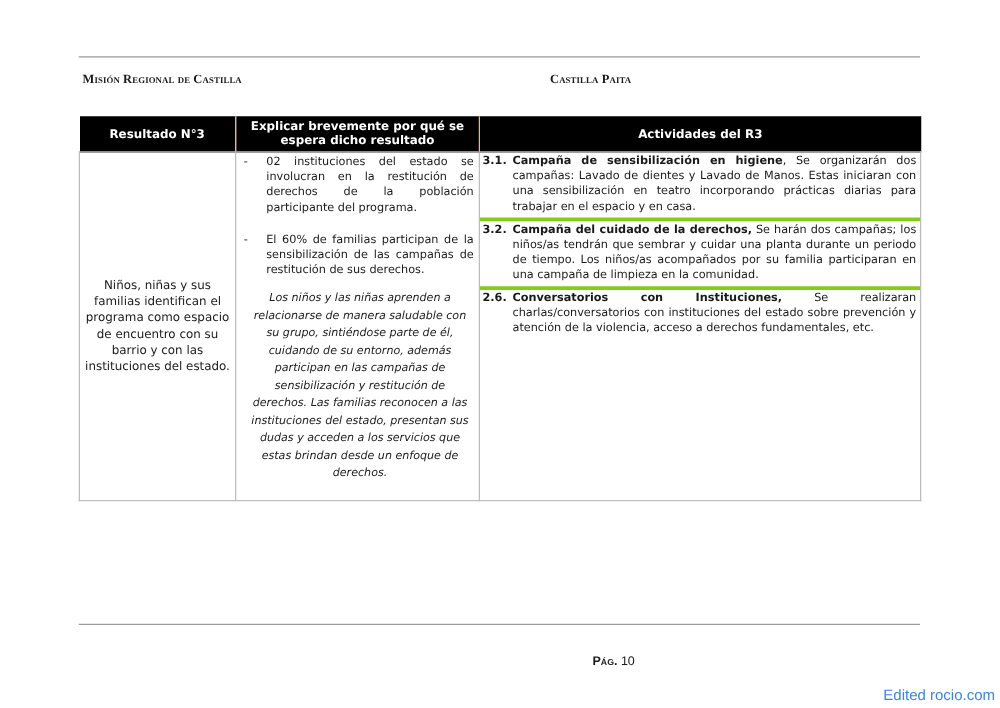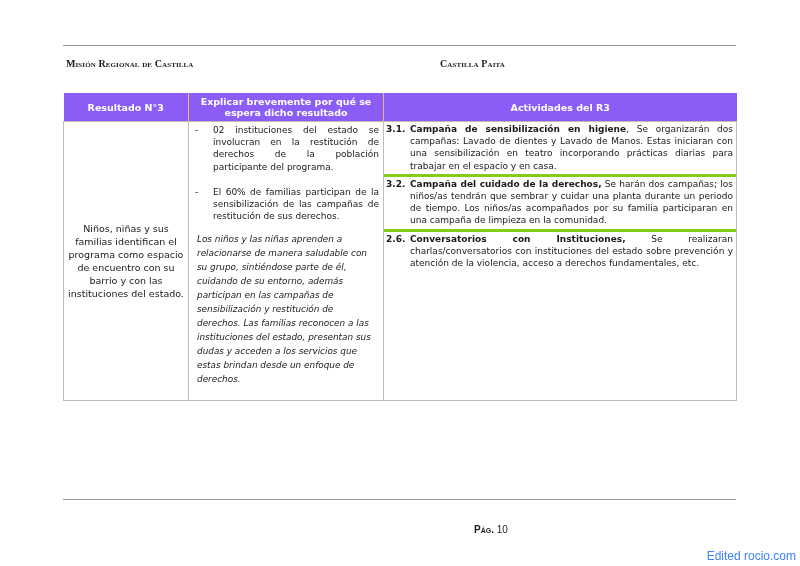--- a/index.html
+++ b/index.html
@@ -14,37 +14,37 @@
   .hdr-left { left: 66px; }
   .hdr-right { left: 440px; }
   .hdr-rule { position: absolute; left: 63px; top: 45px; width: 673px; height: 0; border-top: 1px solid #9a9a9a; }
 
   table.main {
     position: absolute; left: 63px; top: 93px; width: 673px;
     border-collapse: collapse; table-layout: fixed;
     font-family: "DejaVu Sans", sans-serif; font-size: 9px; line-height: 12.2px;
   }
   table.main th {
-    background: #8b5cf6; color: #ffffff; font-weight: bold; font-size: 9.5px;
+    background: #000000; color: #ffffff; font-weight: bold; font-size: 9.5px;
     text-align: center; vertical-align: middle; height: 28px; padding: 0 4px;
     border-right: 1px solid #f3b27a; line-height: 11px;
   }
   table.main th:last-child { border-right: none; }
   table.main td {
     border: 1px solid #bdbdbd; vertical-align: top; padding: 0;
   }
   .col1 { width: 125px; }
   .col2 { width: 195px; }
   .col3 { width: 353px; }
   .res-cell { text-align: center; vertical-align: middle !important; padding: 0 4px !important; font-size: 9.5px; line-height: 13px; margin-top: 12px; }
   .bul { display: flex; text-align: justify; padding: 2px 4px 0 6px; }
   .bul .dash { width: 18px; flex: none; }
   .bul .txt { flex: 1; }
   .gap { height: 11px; }
-  .italic-block { font-style: italic; text-align: left; padding: 10px 4px 2px 8px; font-size: 8.9px; line-height: 14px; }
+  .italic-block { font-style: italic; text-align: center; padding: 10px 4px 2px 8px; font-size: 8.9px; line-height: 14px; }
   .act { display: flex; padding: 1px 3px 2px 2px; text-align: justify; border-bottom: 3px solid #84cc16; }
   .act:last-child { border-bottom: none; }
   .act .num { width: 24px; flex: none; font-weight: bold; }
   .act .txt { flex: 1; }
   .act b { font-weight: bold; }
 
   .ftr-rule { position: absolute; left: 63px; top: 499px; width: 673px; border-top: 1px solid #9a9a9a; }
   .ftr-page { position: absolute; left: 474px; top: 524px; font-family: "Liberation Sans", sans-serif; font-size: 10px; }
   .ftr-page .lbl { font-weight: bold; font-variant: small-caps; }
   .watermark { position: absolute; right: 4px; top: 549px; font-family: "Liberation Sans", sans-serif; font-size: 12px; color: #3b82f6; }

